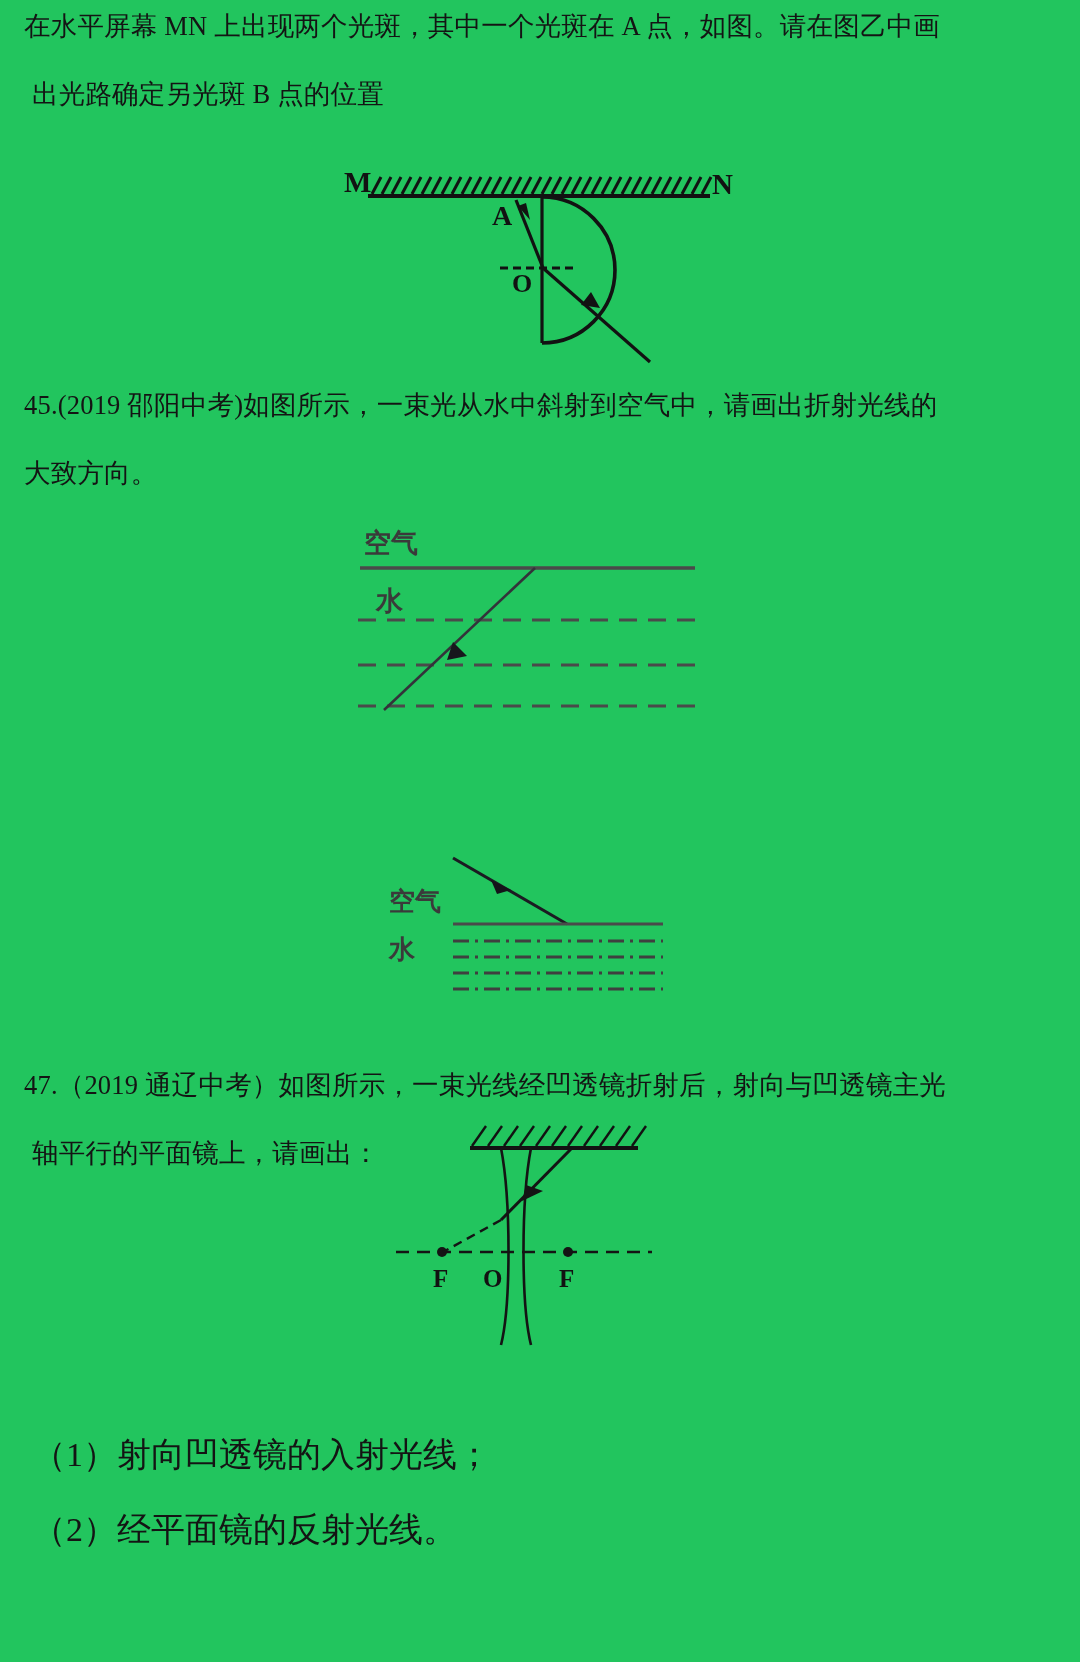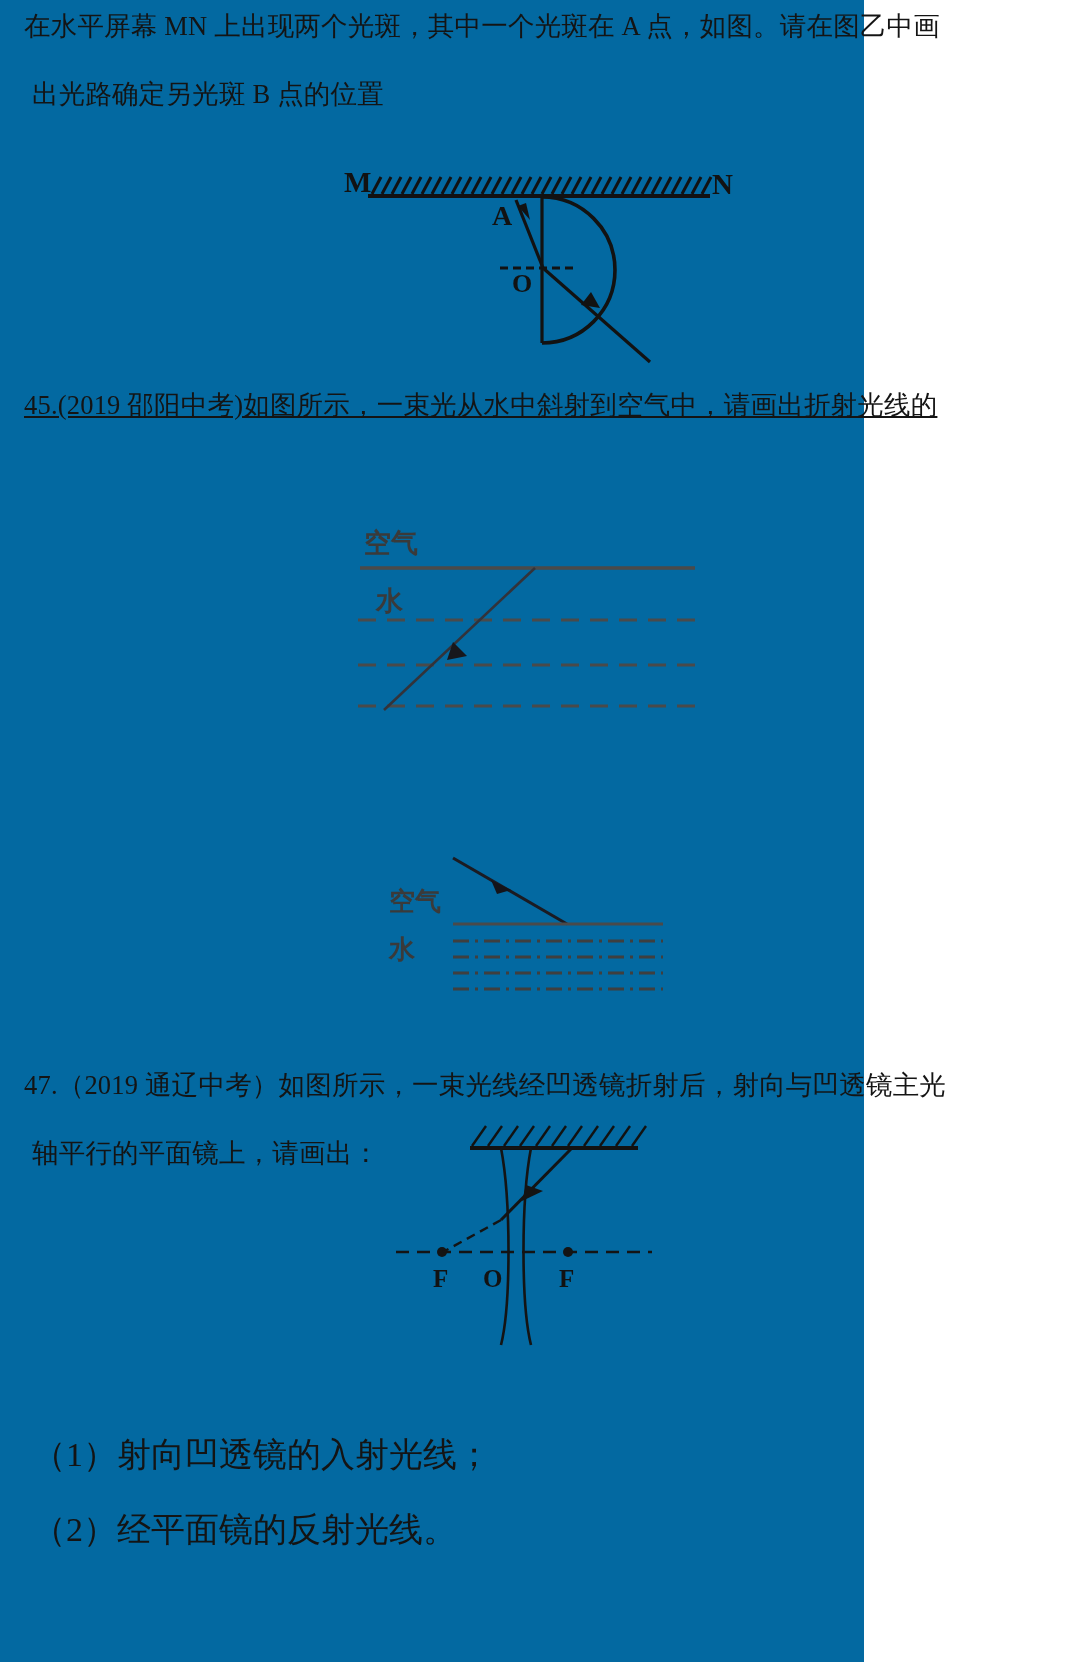--- a/index.html
+++ b/index.html
@@ -10,23 +10,23 @@
   body {
     width: 1080px;
     height: 1662px;
     position: relative;
     font-family: "Liberation Serif", "DejaVu Serif", serif;
     color: #111111;
     overflow: hidden;
   }
   .page {
     position: relative;
-    width: 864px;
+    width: 1080px;
     height: 1662px;
-    background: #0369a1;
+    background: #22c55e;
     text-align: right;
   }
 
   
   .qtext {
     position: absolute;
     font-size: 26.5px;
     line-height: 60px;
     letter-spacing: 0.2px;
     color: #141414;
@@ -122,21 +122,22 @@
       <line x1="350" y1="222" x2="243" y2="128" stroke="#121212" stroke-width="3.2"></line>
       <polygon points="281,165 300,168 291,152" fill="#121212"></polygon>
 
       <line x1="243" y1="128" x2="216" y2="60" stroke="#121212" stroke-width="3.2"></line>
       <polygon points="218,66 230,80 226,63" fill="#121212"></polygon>
 
       <text class="lbl" x="192" y="85" font-size="28">A</text>
     </svg>
   </div>
 
-  <div class="qtext" style="left:24px; top:375px;text-decoration:underline;">45.(2019 邵阳中考)如图所示，一束光从水中斜射到空气中，请画出折射光线的</div>
+  <div class="qtext" style="left:24px; top:375px;">45.(2019 邵阳中考)如图所示，一束光从水中斜射到空气中，请画出折射光线的</div>
+  <div class="qtext" style="left:24px; top:443px;">大致方向。</div>
 
   <div class="fig" style="left:350px; top:510px; width:360px; height:200px;">
     <svg width="360" height="200" viewBox="0 0 360 200">
 
       <text class="cjk-lbl" x="14" y="42" font-size="27">空气</text>
 
       <line x1="10" y1="58" x2="345" y2="58" stroke="#4a4a4a" stroke-width="3.4"></line>
 
       <text class="cjk-lbl" x="26" y="100" font-size="27">水</text>
 

